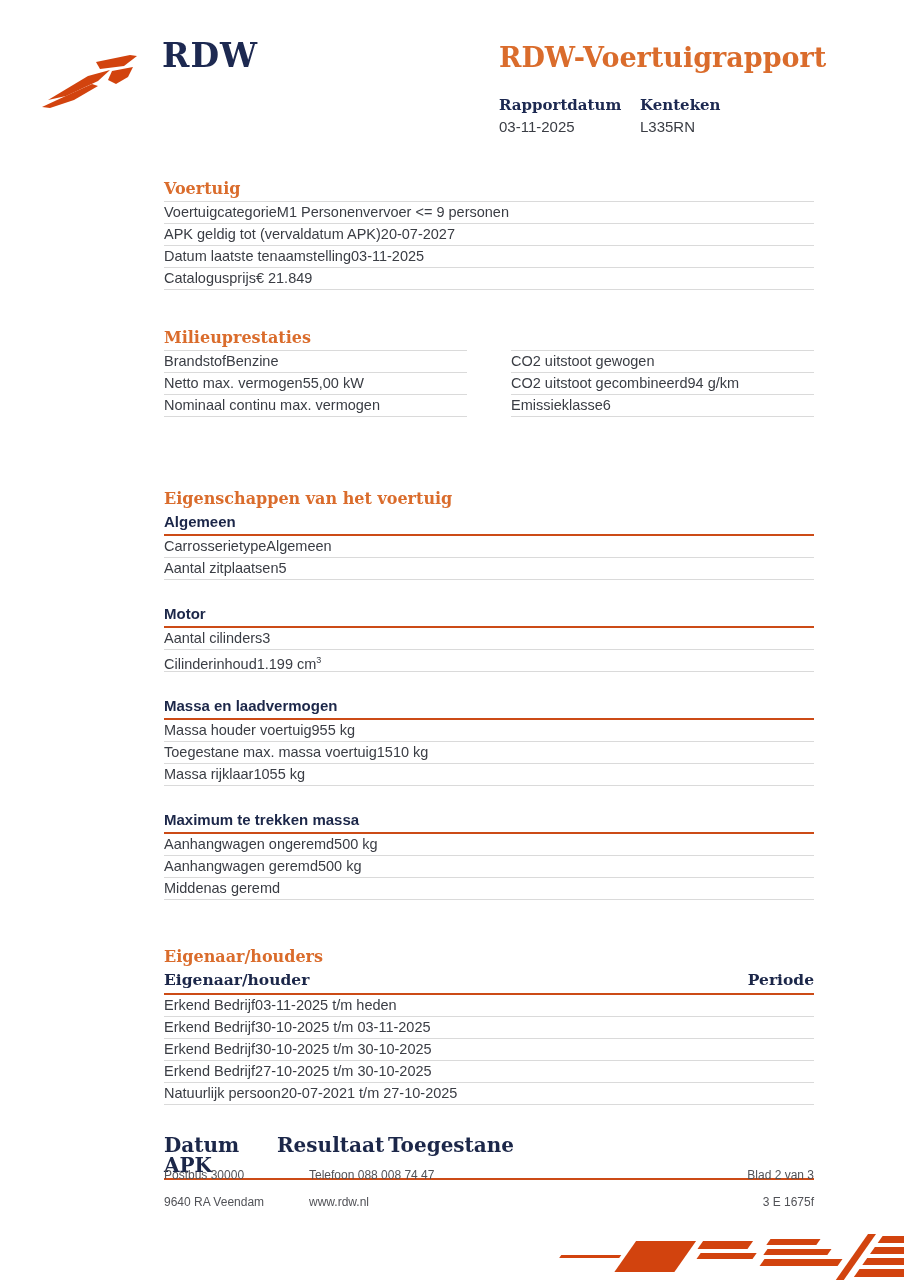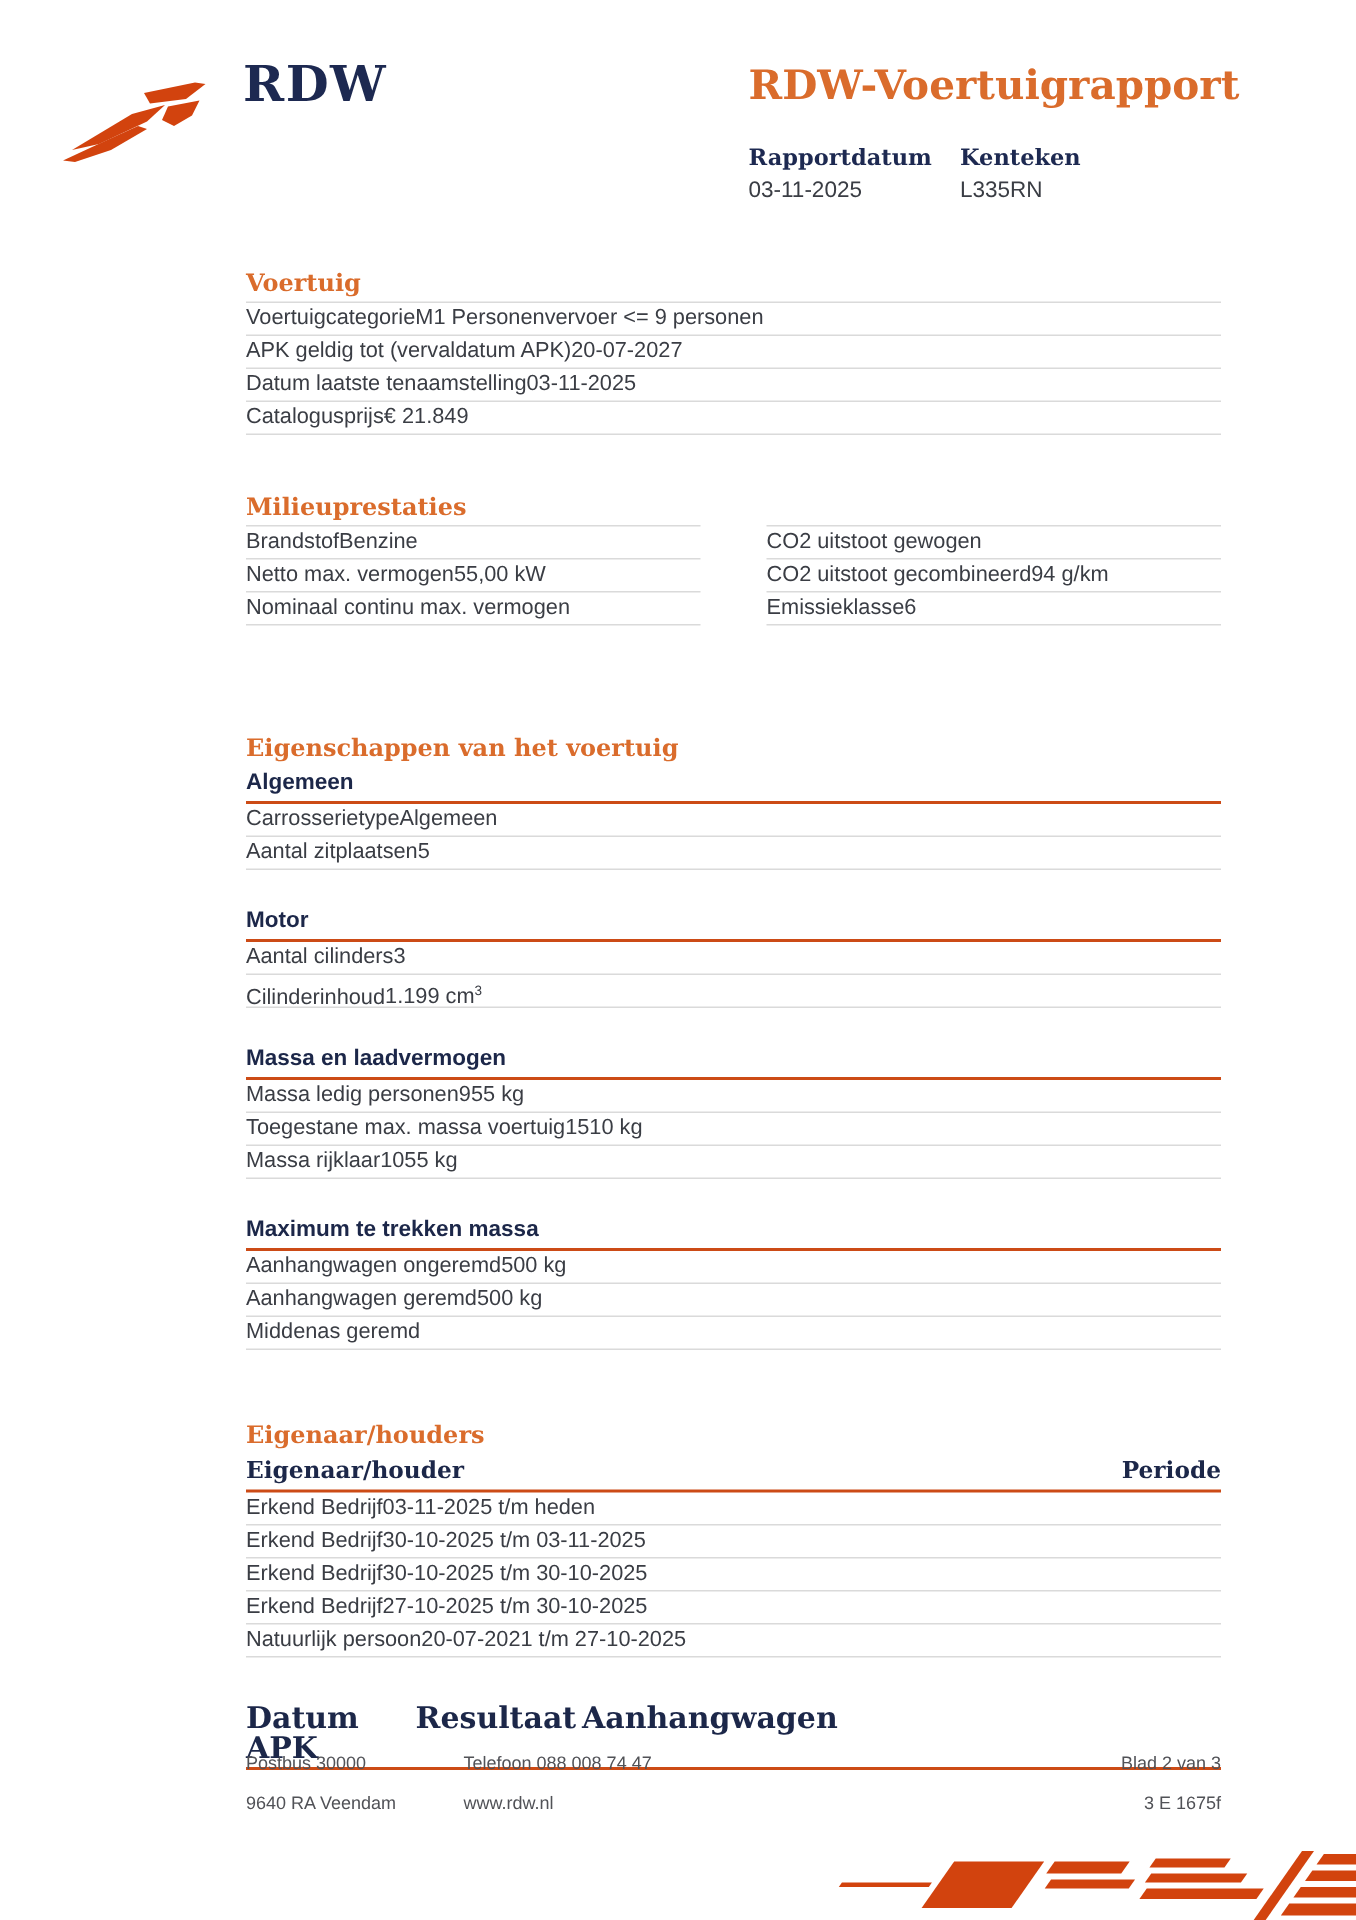--- a/index.html
+++ b/index.html
@@ -185,21 +185,21 @@
           <span class="val"><span>1.199 cm</span><sup>3</sup></span>
         </div>
       </div>
     </div>
 
     <div class="sub">
       <div class="sub-title">Massa en laadvermogen</div>
       <div class="orange-rule"></div>
       <div class="rows no-top">
         <div class="row">
-          <span class="lbl">Massa ledig personen</span>
+          <span class="lbl">Massa houder voertuig</span>
           <span class="val">955 kg</span>
         </div>
         <div class="row">
           <span class="lbl">Toegestane max. massa voertuig</span>
           <span class="val">1510 kg</span>
         </div>
         <div class="row">
           <span class="lbl">Massa rijklaar</span>
           <span class="val">1055 kg</span>
         </div>
@@ -254,21 +254,21 @@
         <span class="lbl">Natuurlijk persoon</span>
         <span class="val">20-07-2021 t/m 27-10-2025</span>
       </div>
     </div>
   </div>
 
   <div class="section" style="top:1132px;">
     <div class="apk-head">
       <span class="apk-c1">Datum APK</span>
       <span class="apk-c2">Resultaat</span>
-      <span class="apk-c3">Aanhangwagen</span>
+      <span class="apk-c3">Toegestane</span>
     </div>
     <div class="orange-rule"></div>
   </div>
 
   <div class="footer-line f1 f-left">Postbus 30000</div>
   <div class="footer-line f1 f-mid">Telefoon 088 008 74 47</div>
   <div class="footer-line f1 f-right">Blad 2 van 3</div>
   <div class="footer-line f2 f-left">9640 RA Veendam</div>
   <div class="footer-line f2 f-mid">www.rdw.nl</div>
   <div class="footer-line f2 f-right">3 E 1675f</div>

